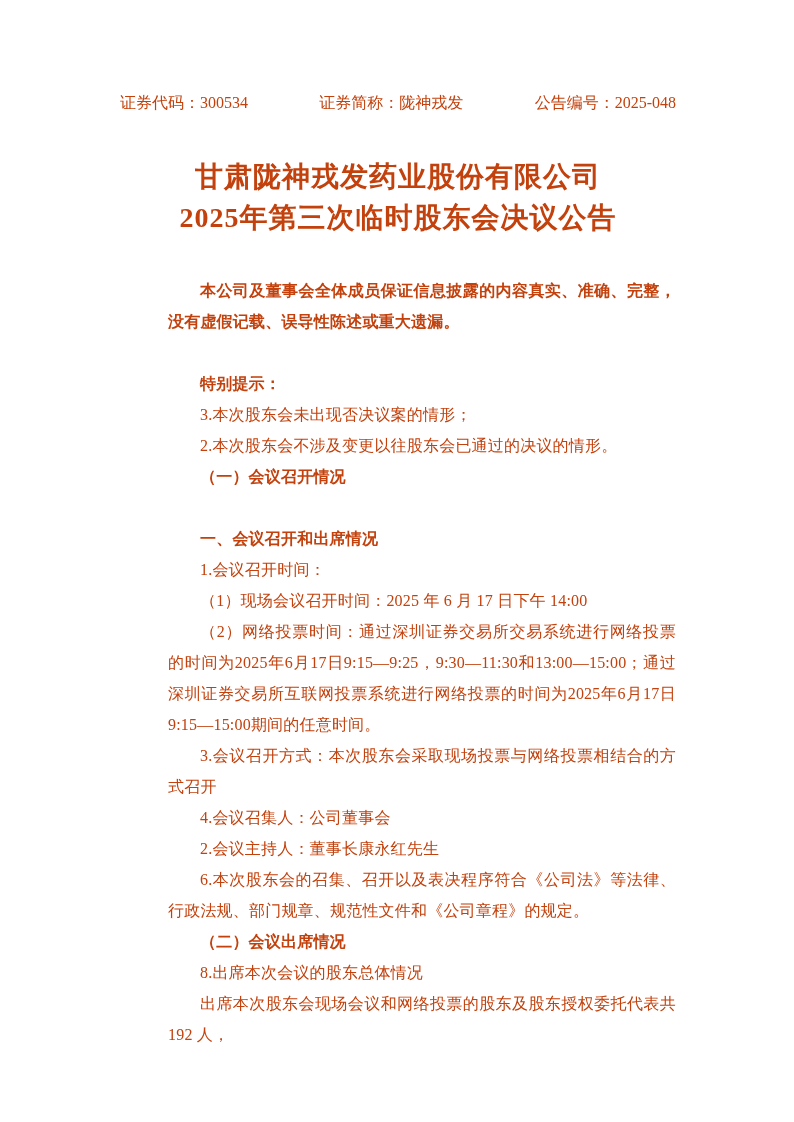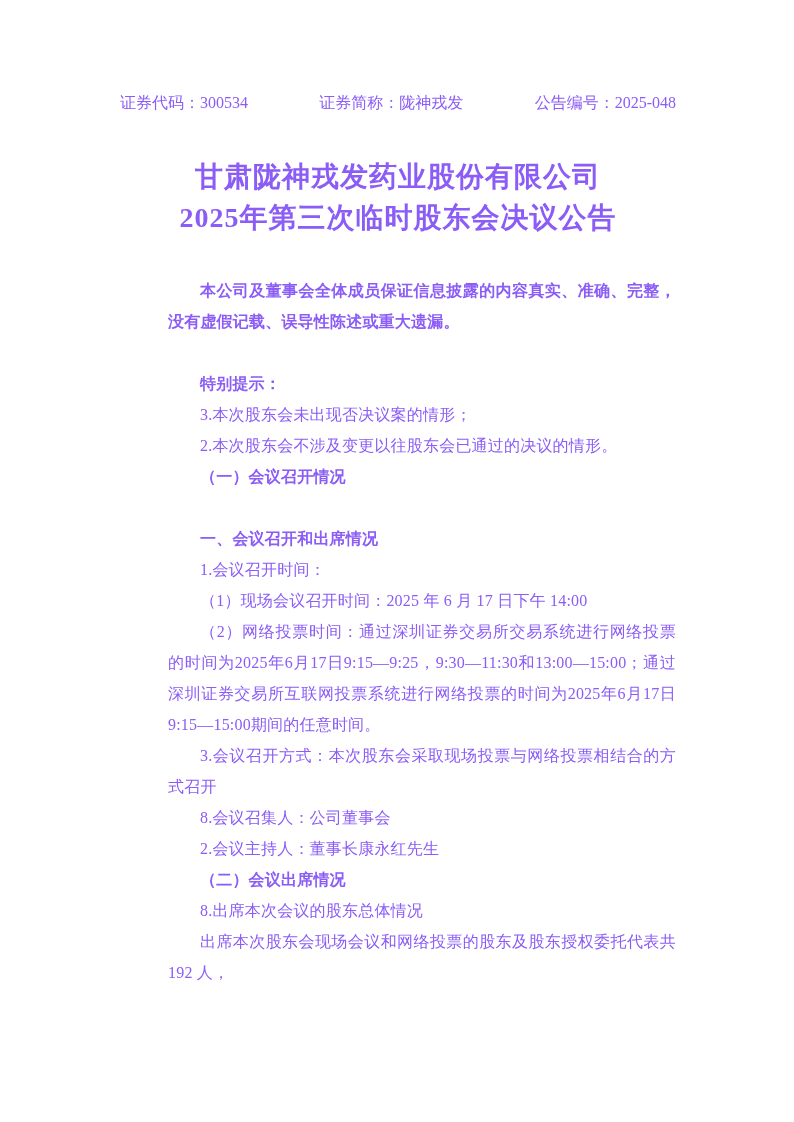--- a/index.html
+++ b/index.html
@@ -6,21 +6,21 @@
     margin: 0;
     padding: 0;
     background: #ffffff;
   }
   .page {
     position: relative;
     width: 794px;
     height: 1122px;
     box-sizing: border-box;
     background: #ffffff;
-    color: #8b5cf6;
+    color: #c2410c;
     padding: 93px 118px 0 120px;
     font-family: "Liberation Serif", "DejaVu Serif", serif;
     overflow: hidden;
   }
   .doc-header {
     display: flex;
     justify-content: space-between;
     align-items: baseline;
     font-size: 16px;
     line-height: 20px;
@@ -76,21 +76,22 @@
     <p class="bold gap-above">特别提示：</p>
     <p>3.本次股东会未出现否决议案的情形；</p>
     <p>2.本次股东会不涉及变更以往股东会已通过的决议的情形。</p>
 
     <p class="bold">（一）会议召开情况</p>
     <p class="bold gap-above">一、会议召开和出席情况</p>
     <p>1.会议召开时间：</p>
     <p>（1）现场会议召开时间：2025 年 6 月 17 日下午 14:00</p>
     <p>（2）网络投票时间：通过深圳证券交易所交易系统进行网络投票的时间为2025年6月17日9:15—9:25，9:30—11:30和13:00—15:00；通过深圳证券交易所互联网投票系统进行网络投票的时间为2025年6月17日9:15—15:00期间的任意时间。</p>
     <p>3.会议召开方式：本次股东会采取现场投票与网络投票相结合的方式召开</p>
-    <p>8.会议召集人：公司董事会</p>
+    <p>4.会议召集人：公司董事会</p>
     <p>2.会议主持人：董事长康永红先生</p>
+    <p>6.本次股东会的召集、召开以及表决程序符合《公司法》等法律、行政法规、部门规章、规范性文件和《公司章程》的规定。</p>
 
     <p class="bold">（二）会议出席情况</p>
     <p>8.出席本次会议的股东总体情况</p>
     <p>出席本次股东会现场会议和网络投票的股东及股东授权委托代表共 192 人，</p>
   </div>
 
 </div>
 
 </body></html>

